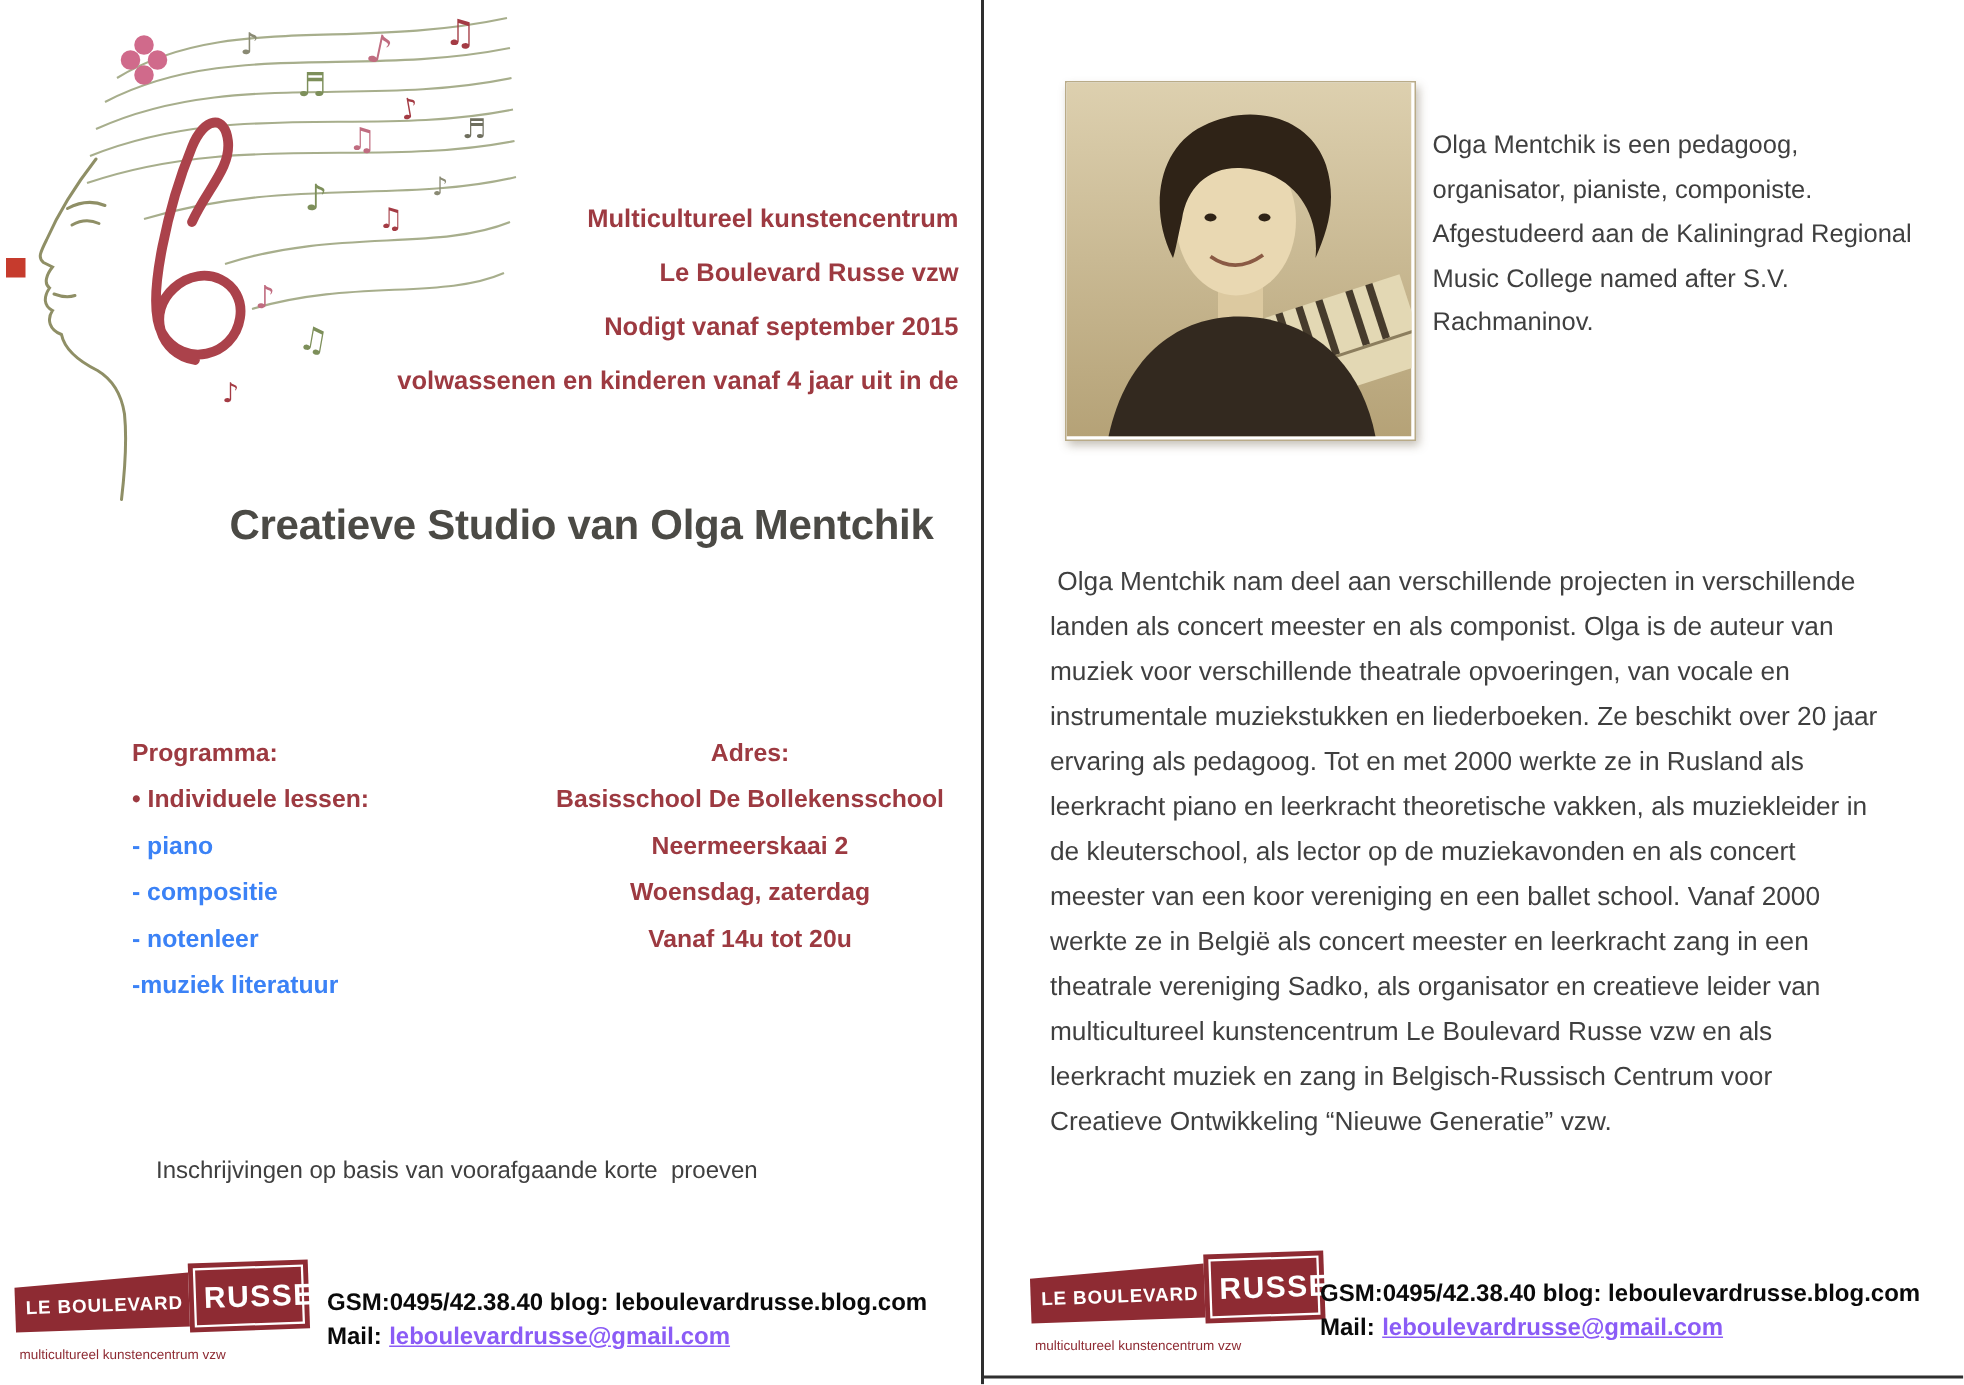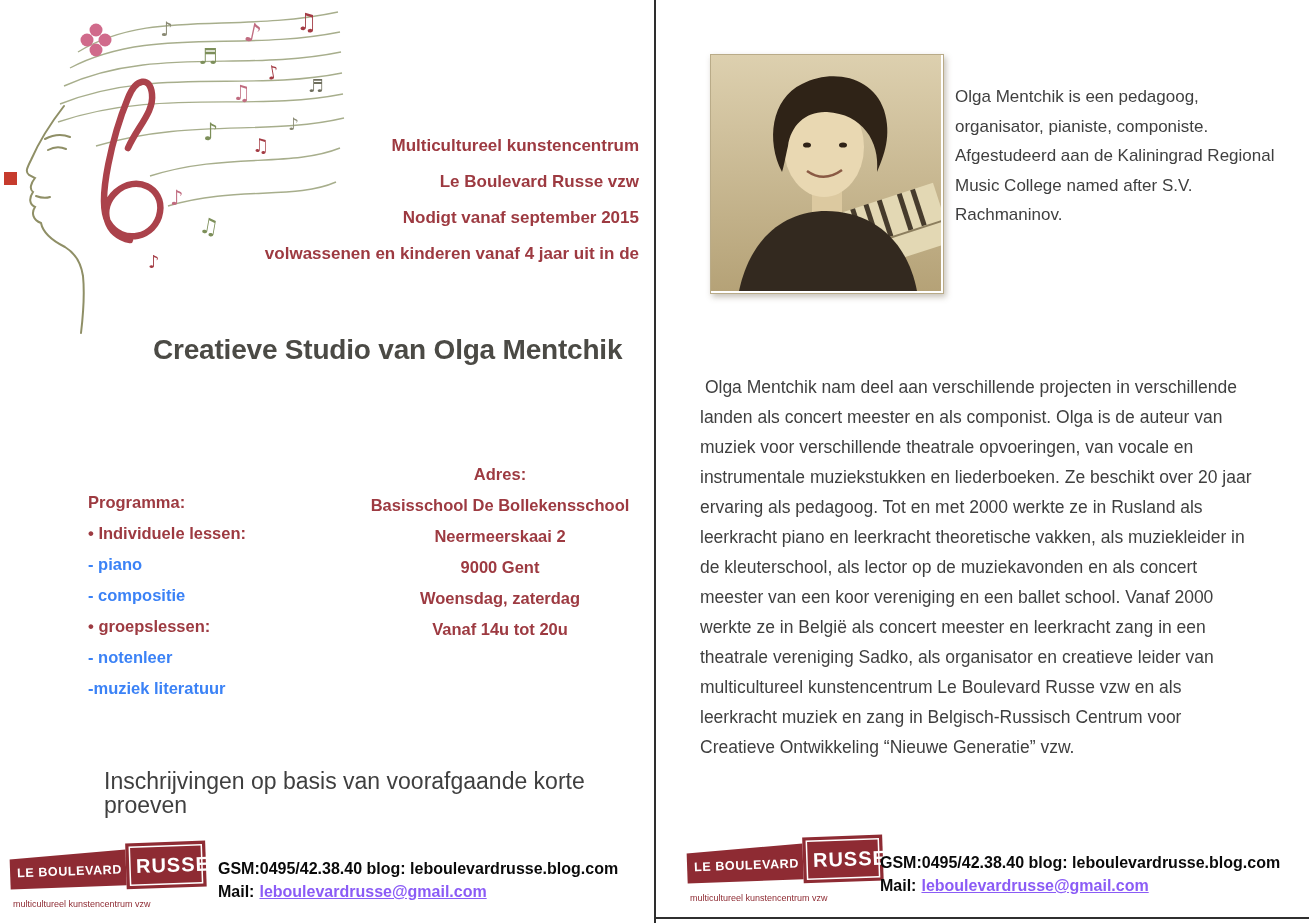--- a/index.html
+++ b/index.html
@@ -13,27 +13,27 @@
   .divider{position:absolute;left:654px;top:0;width:2px;height:923px;background:#2e2e2e;}
 
   
   .artwork{position:absolute;top:0;left:0;width:345px;height:335px;}
   .intro{position:absolute;top:112px;right:16px;width:440px;text-align:right;
          color:#9d3a41;font-weight:700;font-size:17px;line-height:36px;margin-top:16px;}
   .title{position:absolute;top:334px;left:153px;width:500px;margin:0;white-space:nowrap;
          font-size:28px;font-weight:700;color:#4b4a45;letter-spacing:-0.2px;}
   .programma{position:absolute;top:487px;left:88px;width:196px;text-align:left;
              font-weight:700;font-size:16.5px;line-height:31px;}
-  .adres{position:absolute;top:459px;left:368px;width:264px;text-align:center;
+  .adres{position:absolute;top:487px;left:368px;width:264px;text-align:center;
          font-weight:700;font-size:16.5px;line-height:31px;color:#9d3a41;}
   .col-heading{color:#9d3a41;}
   .c-red{color:#9d3a41;}
   .c-gray{color:#3b82f6;}
   .has-bullet::before{content:"\2022\00a0";}
-  .note{position:absolute;top:769px;left:104px;margin:0;font-size:23px;line-height:24px;
+  .note{position:absolute;top:769px;left:104px;margin:0;font-size:16px;line-height:24px;
         color:#3f3f3f;white-space:pre-wrap;}
 
   
   .photo{position:absolute;top:54px;left:54px;width:232px;height:238px;
          border:1px solid #b9ab88;box-shadow:2px 3px 6px rgba(90,75,50,0.35);}
   .photo svg{display:block;}
   .bio-short{position:absolute;top:82px;left:299px;width:345px;
              font-size:17px;line-height:29.5px;color:#3f3f3f;}
   .bio-long{position:absolute;top:372px;left:44px;width:556px;margin:0;
             font-size:17.5px;line-height:30px;color:#3f3f3f;white-space:pre-wrap;}
@@ -113,30 +113,28 @@
       <div class="intro-line">volwassenen en kinderen vanaf 4 jaar uit in de</div>
     </div>
 
     <h1 class="title">Creatieve Studio van Olga Mentchik</h1>
 
     <div class="programma">
       <div class="col-heading">Programma:</div>
       <div class="pg-item c-red has-bullet">Individuele lessen:</div>
       <div class="pg-item c-gray">- piano</div>
       <div class="pg-item c-gray">- compositie</div>
-      <div class="pg-item c-red has-bullet">groepslessen:</div>
       <div class="pg-item c-gray">- notenleer</div>
       <div class="pg-item c-gray">-muziek literatuur</div>
     </div>
 
     <div class="adres">
       <div class="col-heading">Adres:</div>
       <div class="adres-line">Basisschool De Bollekensschool</div>
       <div class="adres-line">Neermeerskaai 2</div>
-      <div class="adres-line">9000 Gent</div>
       <div class="adres-line">Woensdag, zaterdag</div>
       <div class="adres-line">Vanaf 14u tot 20u</div>
     </div>
 
     <p class="note">Inschrijvingen op basis van voorafgaande korte  proeven</p>
 
     <div class="footer footer-left">
       <div class="logo">
         <svg viewBox="0 0 200 74" width="200" height="74">
           <g transform="rotate(-2 100 28)">

